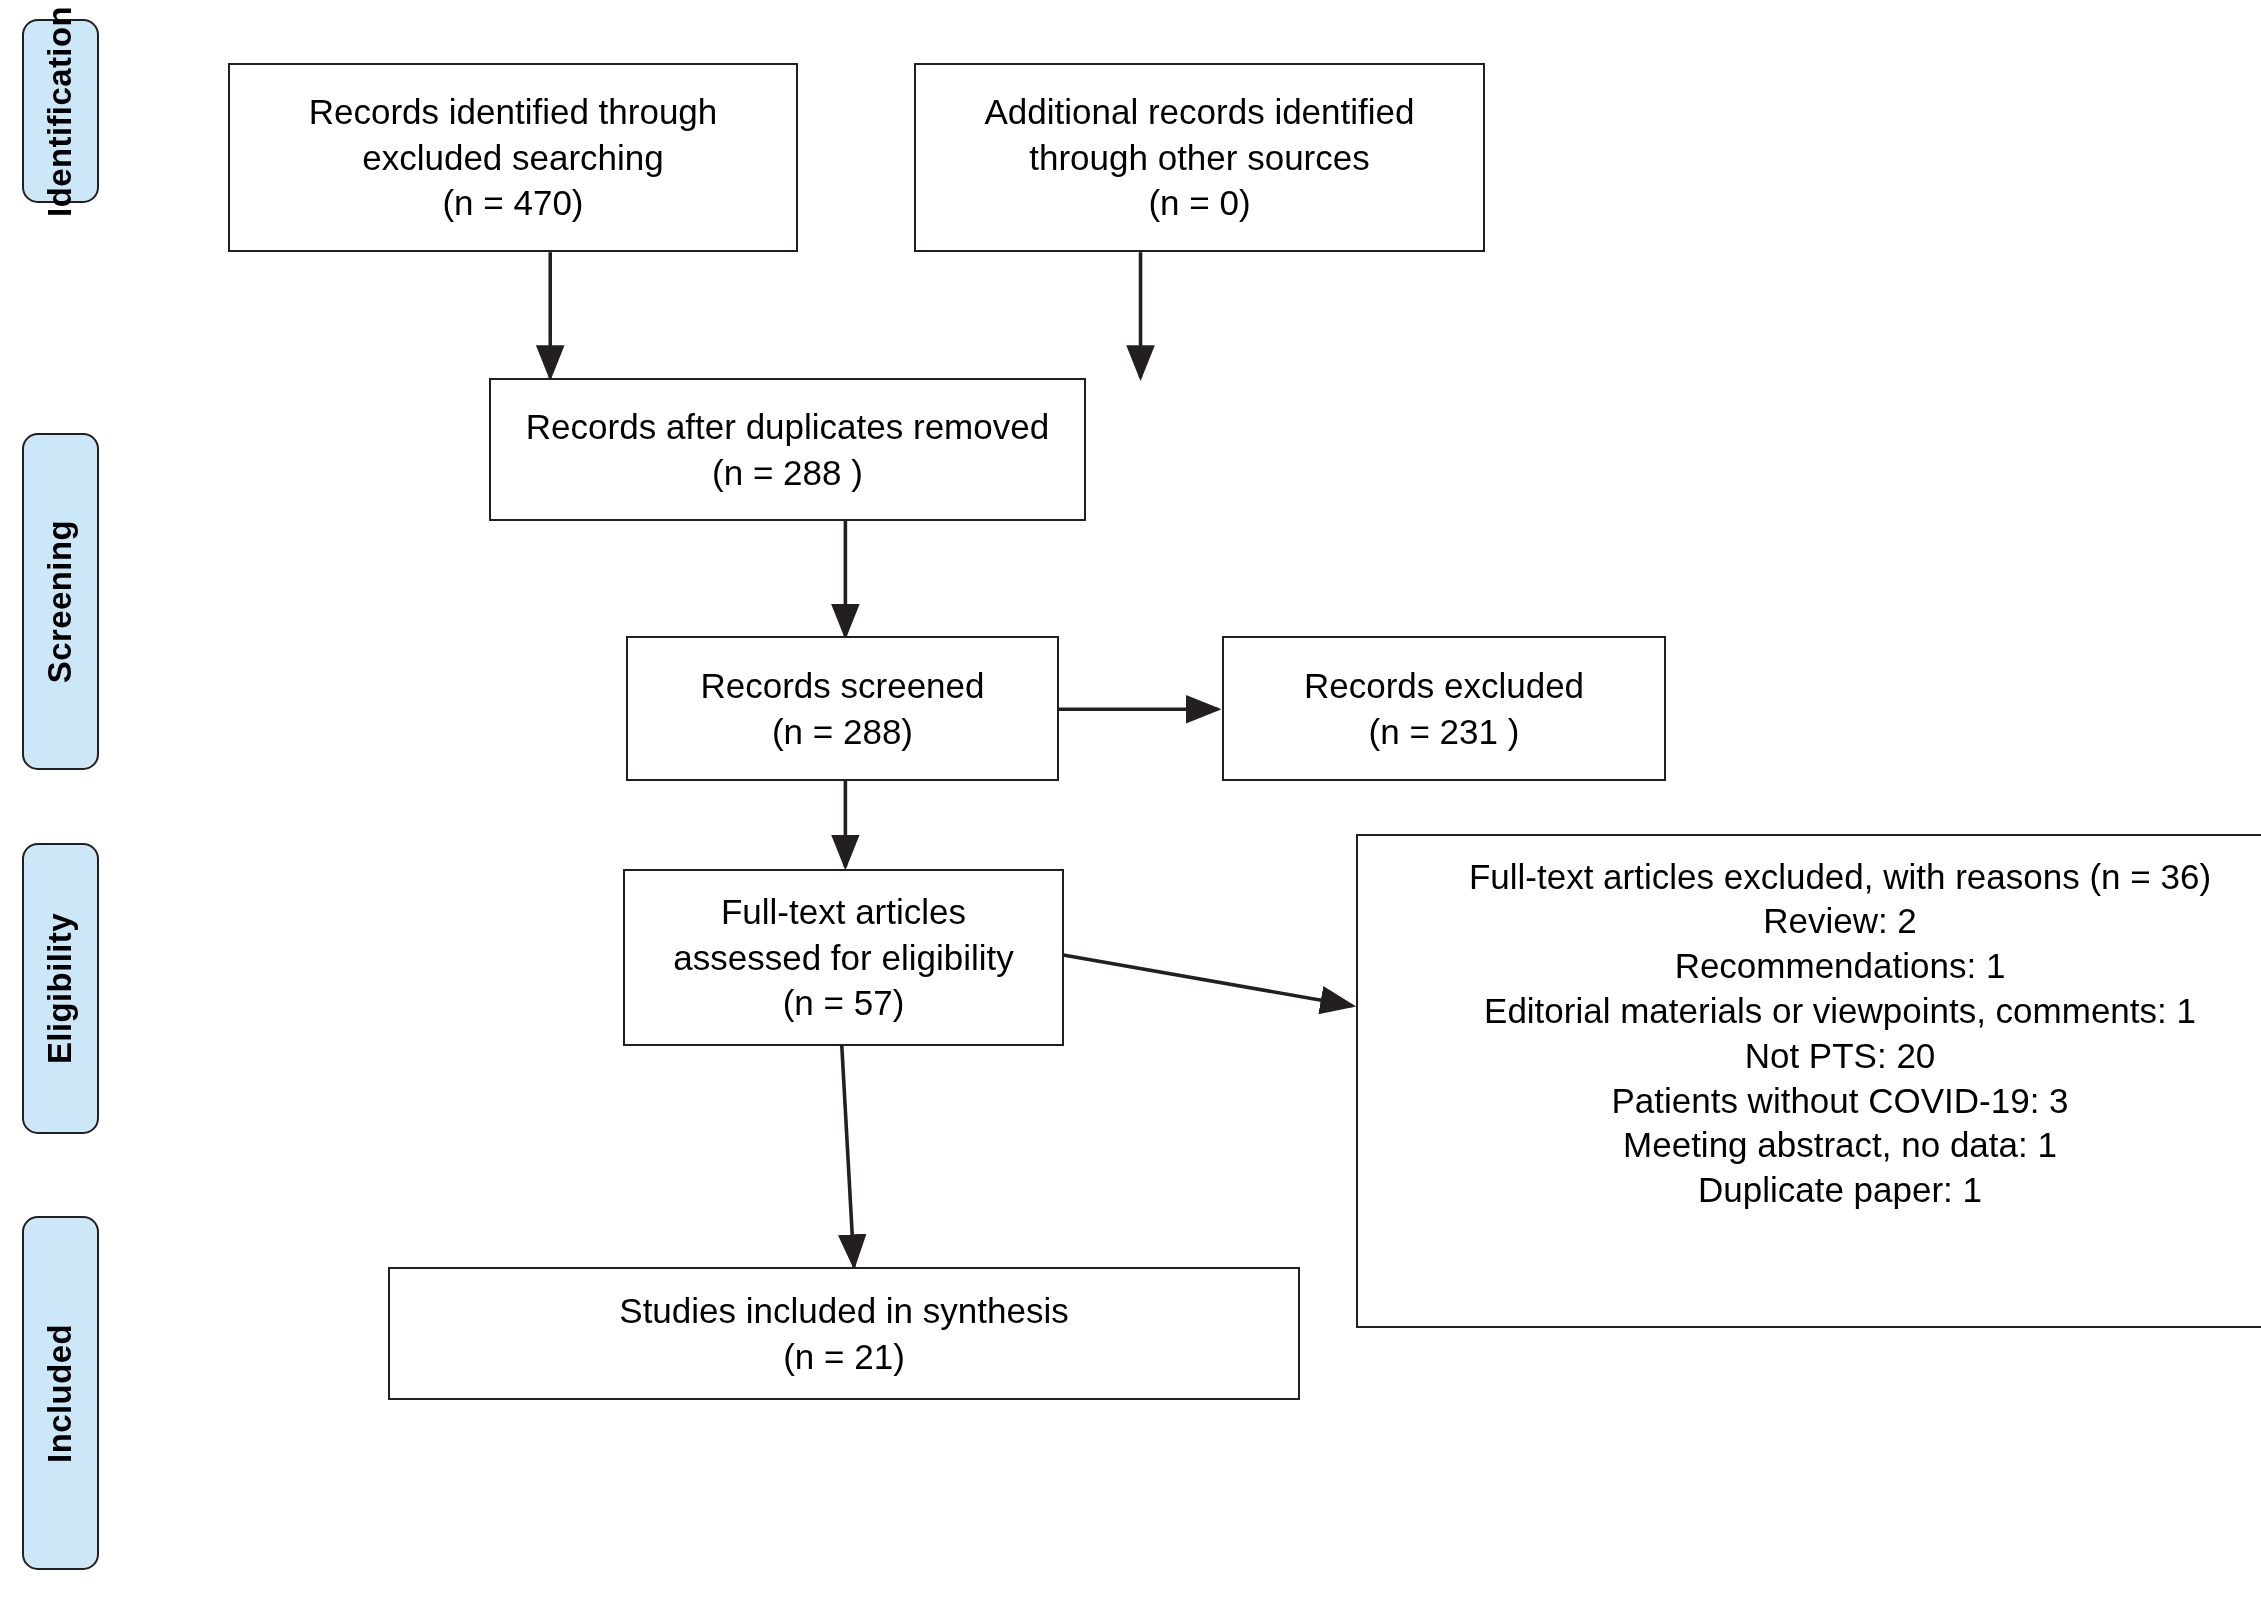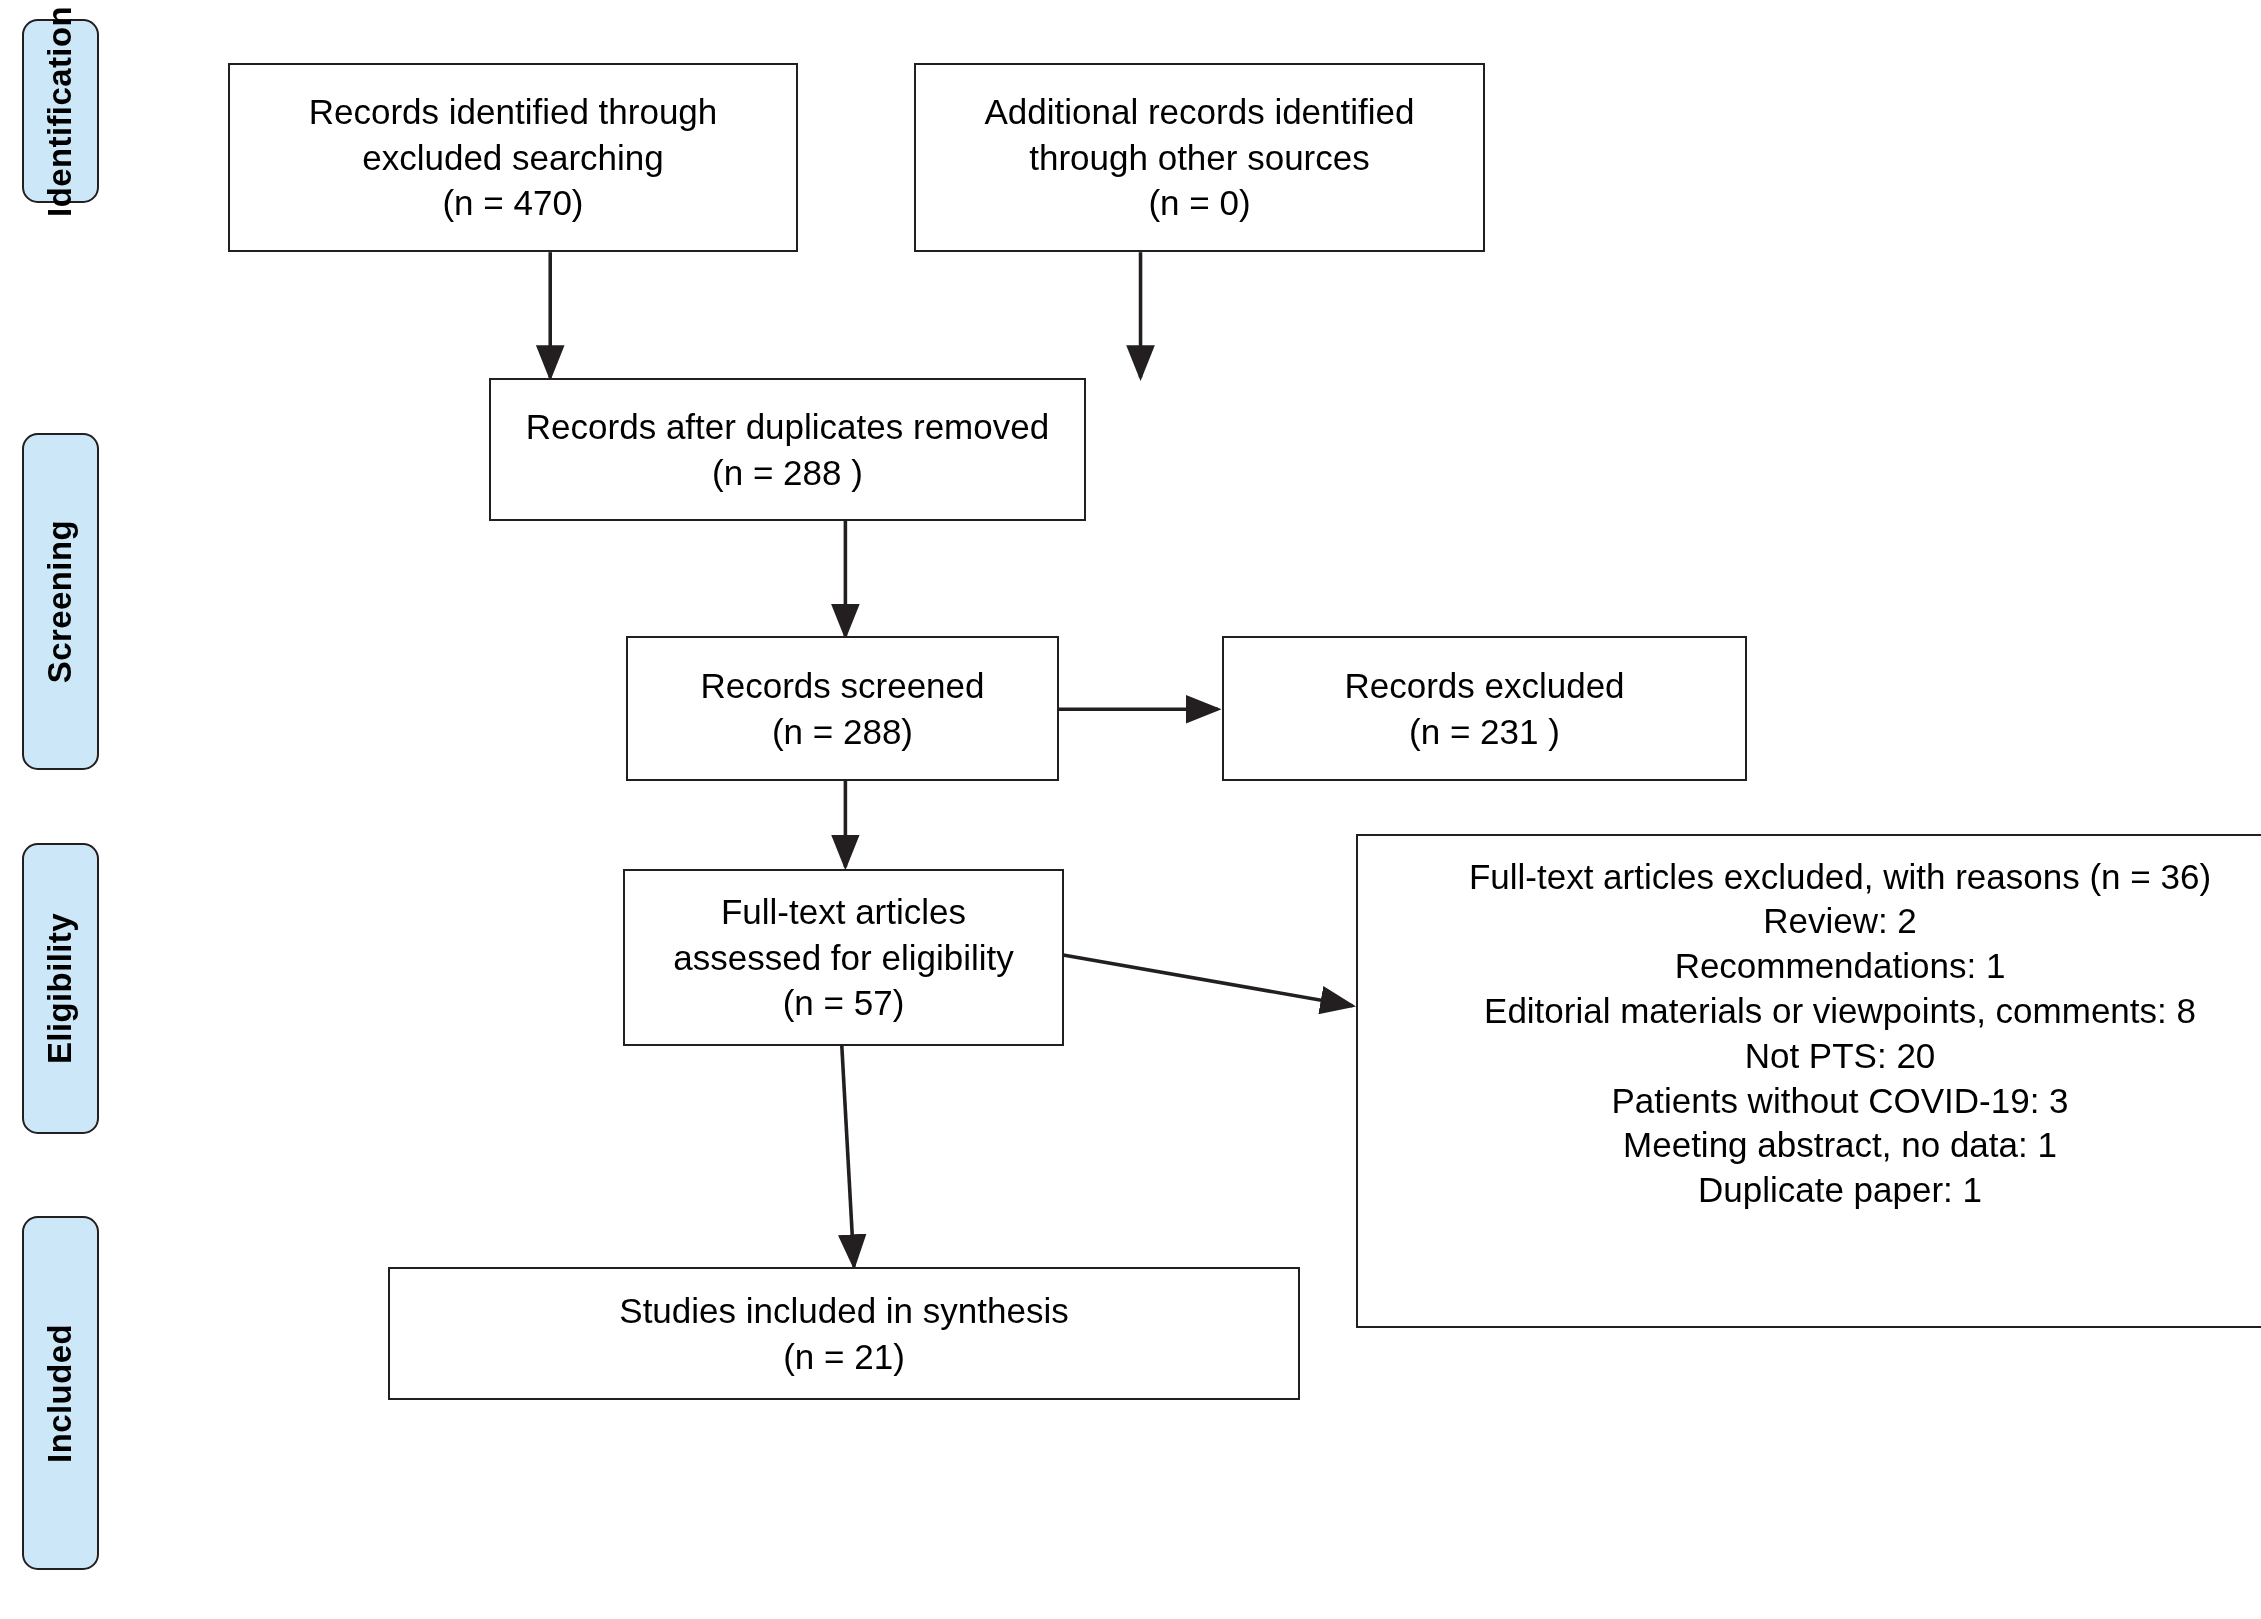--- a/index.html
+++ b/index.html
@@ -131,36 +131,36 @@
   <div class="flow-box" style="left:489px; top:378px; width:597px; height:143px;">
     <span class="line">Records after duplicates removed</span>
     <span class="line">(n = 288 )</span>
   </div>
 
   <div class="flow-box" style="left:626px; top:636px; width:433px; height:145px;">
     <span class="line">Records screened</span>
     <span class="line">(n = 288)</span>
   </div>
 
-  <div class="flow-box" style="left:1222px; top:636px; width:525px; height:145px;">
+  <div class="flow-box" style="left:1222px; top:636px; width:444px; height:145px;">
     <span class="line">Records excluded</span>
     <span class="line">(n = 231 )</span>
   </div>
 
   <div class="flow-box" style="left:623px; top:869px; width:441px; height:177px;">
     <span class="line">Full-text  articles</span>
     <span class="line">assessed for eligibility</span>
     <span class="line">(n = 57)</span>
   </div>
 
   <div class="flow-box reasons-box" style="left:1356px; top:834px; width:968px; height:494px;">
     <span class="line">Full-text  articles excluded, with reasons (n = 36)</span>
     <span class="line">Review: 2</span>
     <span class="line">Recommendations:  1</span>
-    <span class="line">Editorial materials or viewpoints, comments: 8</span>
+    <span class="line">Editorial materials or viewpoints, comments: 1</span>
     <span class="line">Not PTS: 20</span>
     <span class="line">Patients without  COVID-19: 3</span>
     <span class="line">Meeting abstract, no data: 1</span>
     <span class="line">Duplicate paper: 1</span>
   </div>
 
   <div class="flow-box" style="left:388px; top:1267px; width:912px; height:133px;">
     <span class="line">Studies included in synthesis</span>
     <span class="line">(n = 21)</span>
   </div>

